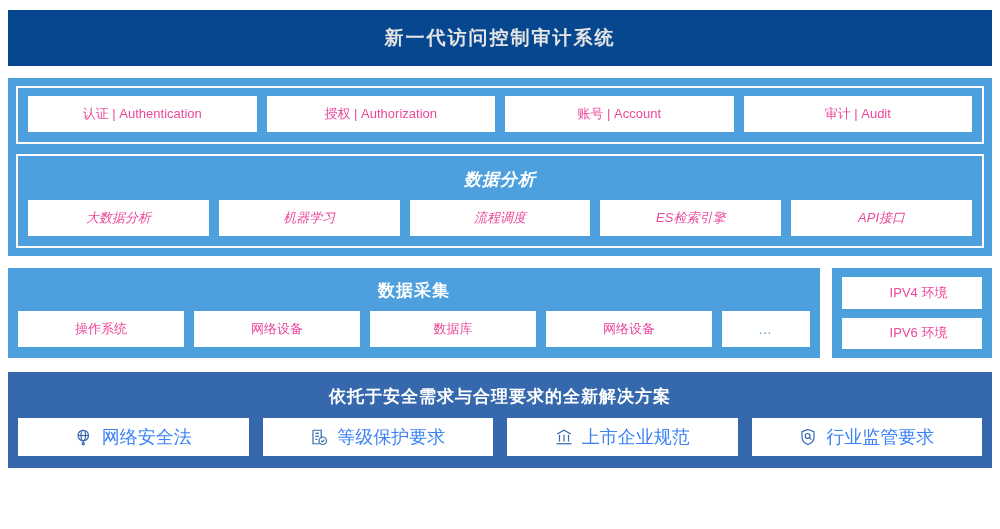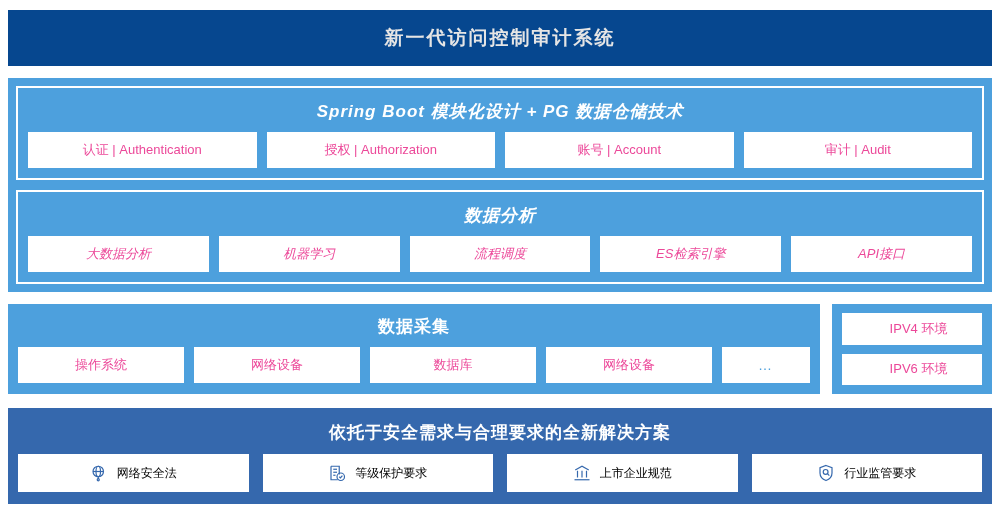--- a/index.html
+++ b/index.html
@@ -74,40 +74,39 @@
   
   .bottom {
     margin-top: 14px;
     background: #3568ad;
     padding: 10px 10px 12px 10px;
   }
   .bottom .group-title { color: #ffffff; font-size: 17px; padding: 3px 0 10px 0; }
   .bottom .chips { gap: 14px; }
   .bottom .chip {
     height: 38px;
-    color: #000000;
+    color: #3b82f6;
     gap: 9px;
-    font-size: 12px;
+    font-size: 18px;
   }
   .chip-ico { display: inline-flex; width: 18px; height: 18px; align-items: center; justify-content: center; }
   .chip-ico svg { display: block; }
 </style>
 </head>
 <body>
 
 <div class="page">
 
   <div class="header">
     <div class="header-title">新一代访问控制审计系统</div>
   </div>
 
   <div class="panel-outer stack-top">
 
     <div class="group">
-      <div class="group-title italichead">Spring Boot 模块化设计 + PG 数据仓储技术</div>
       <div class="chips">
         <div class="chip">认证 | Authentication</div>
         <div class="chip">授权 | Authorization</div>
         <div class="chip">账号 | Account</div>
         <div class="chip">审计 | Audit</div>
       </div>
     </div>
 
     <div class="group">
       <div class="group-title">数据分析</div>

